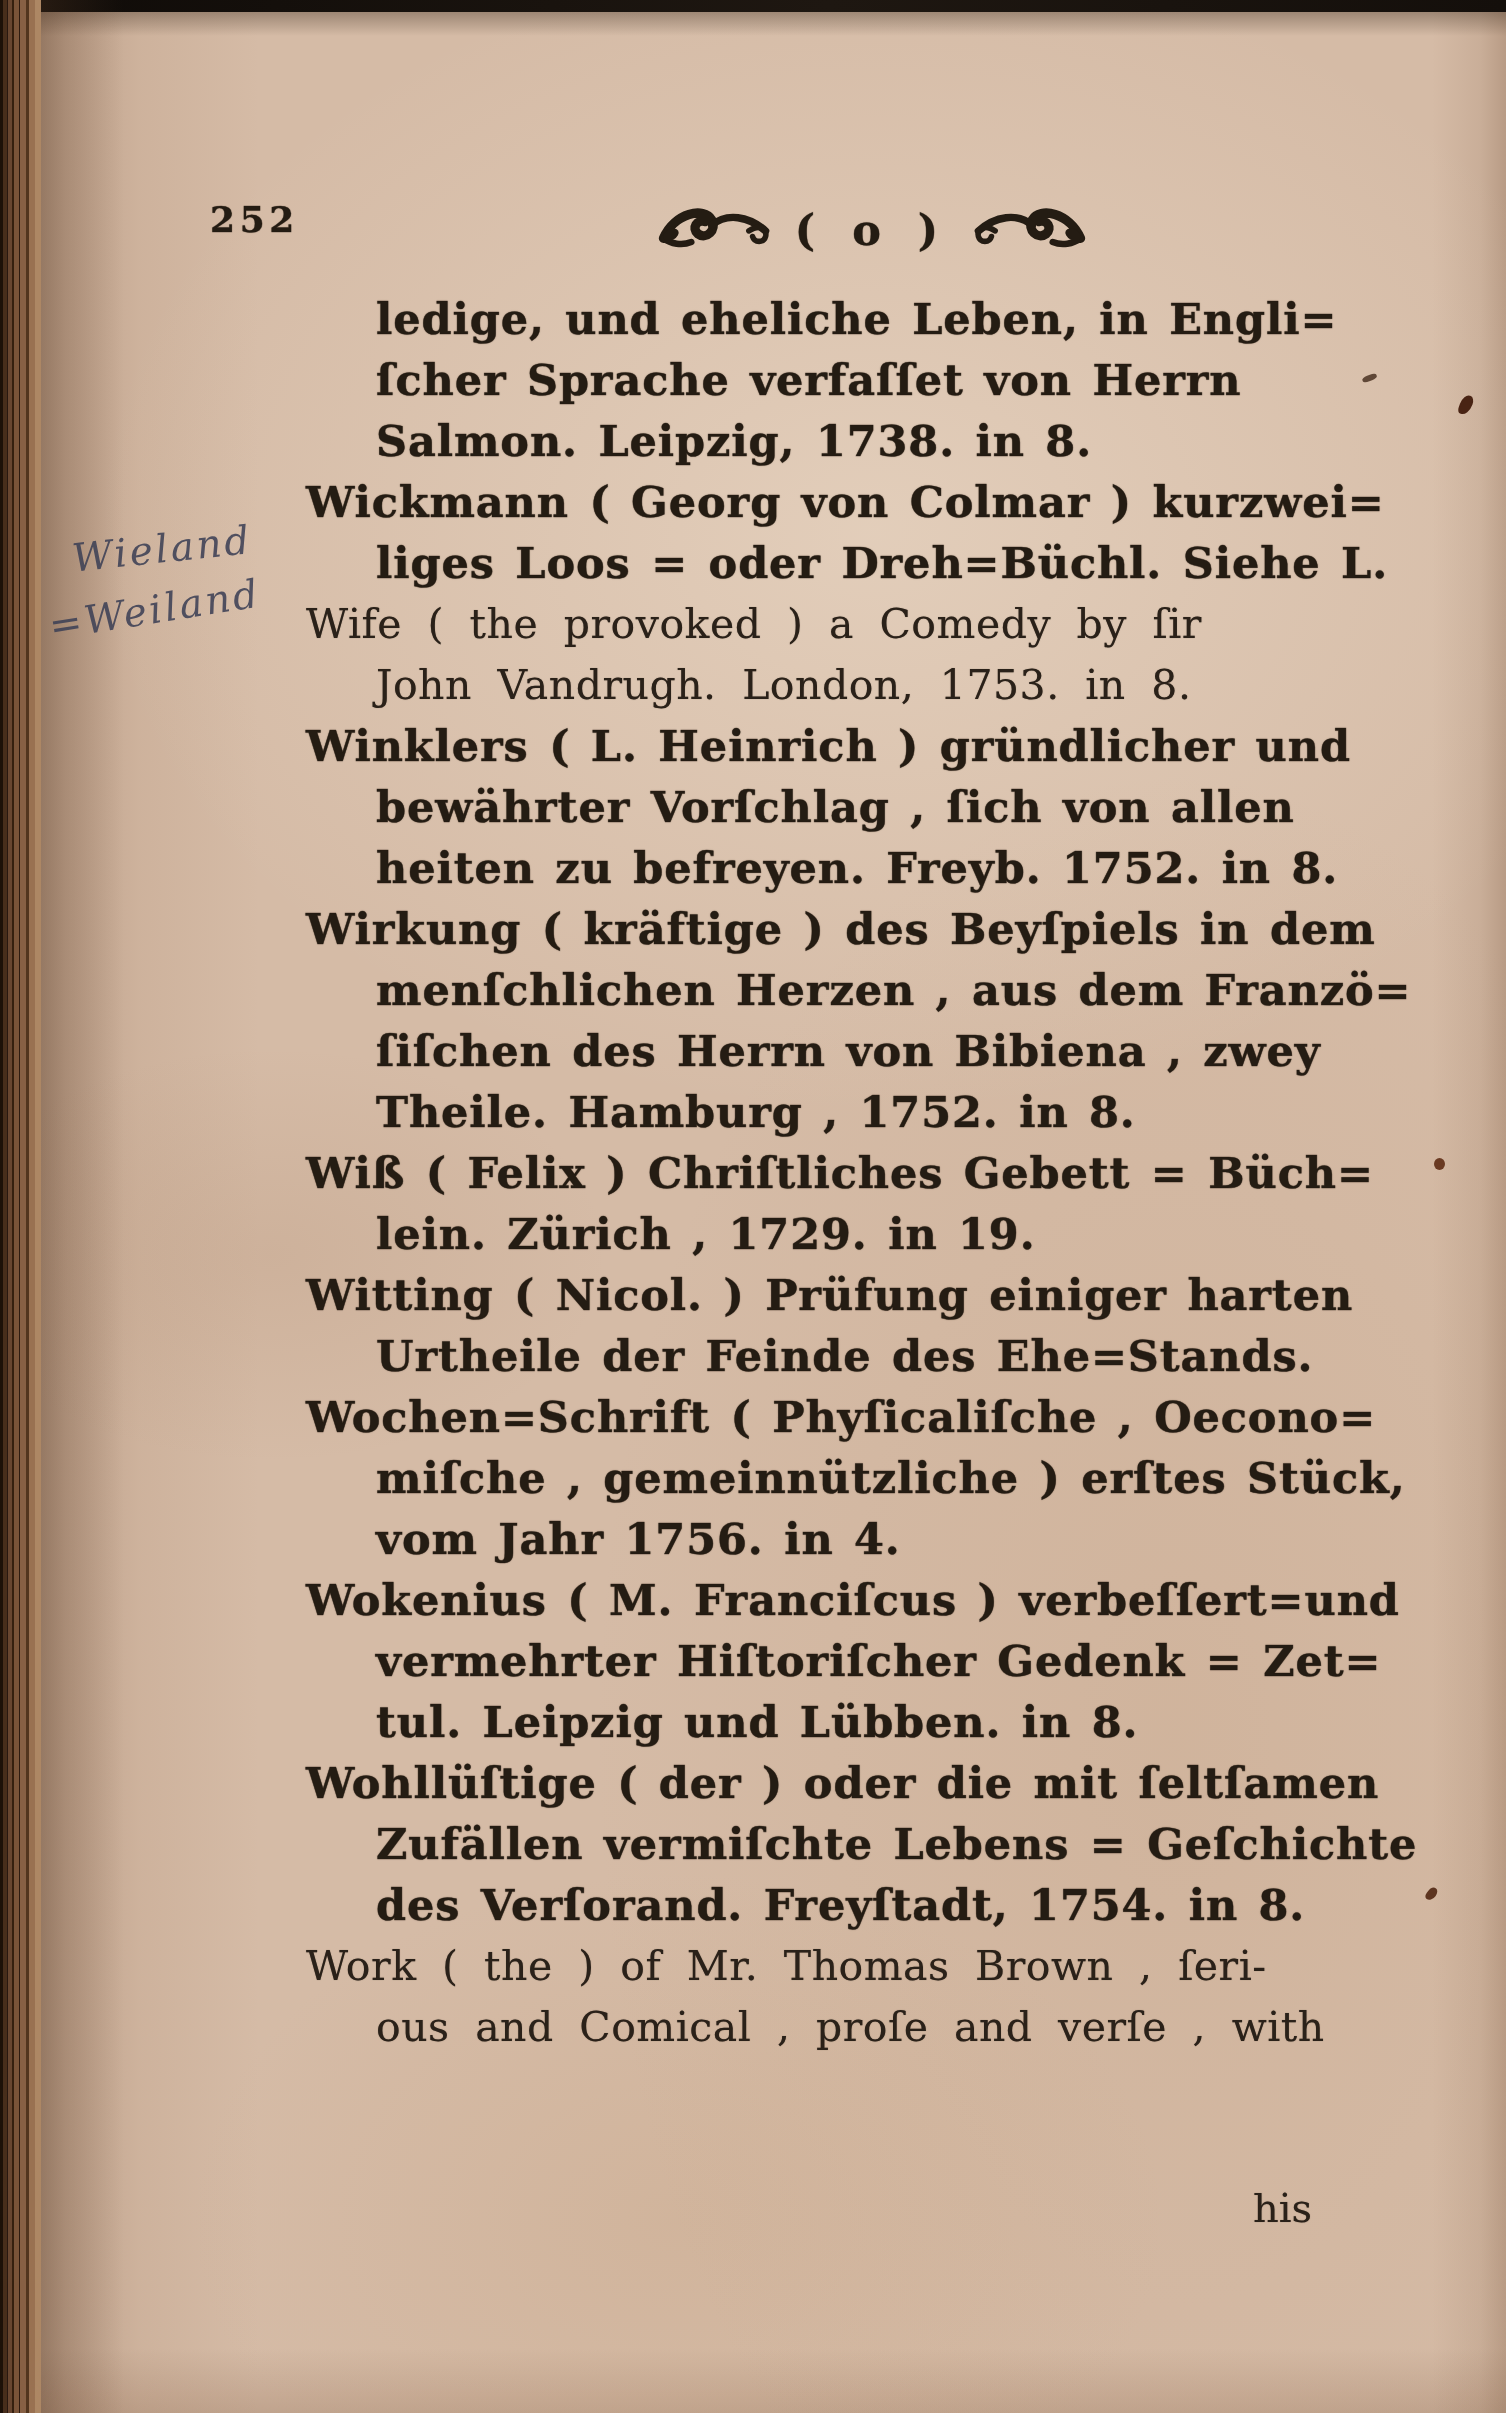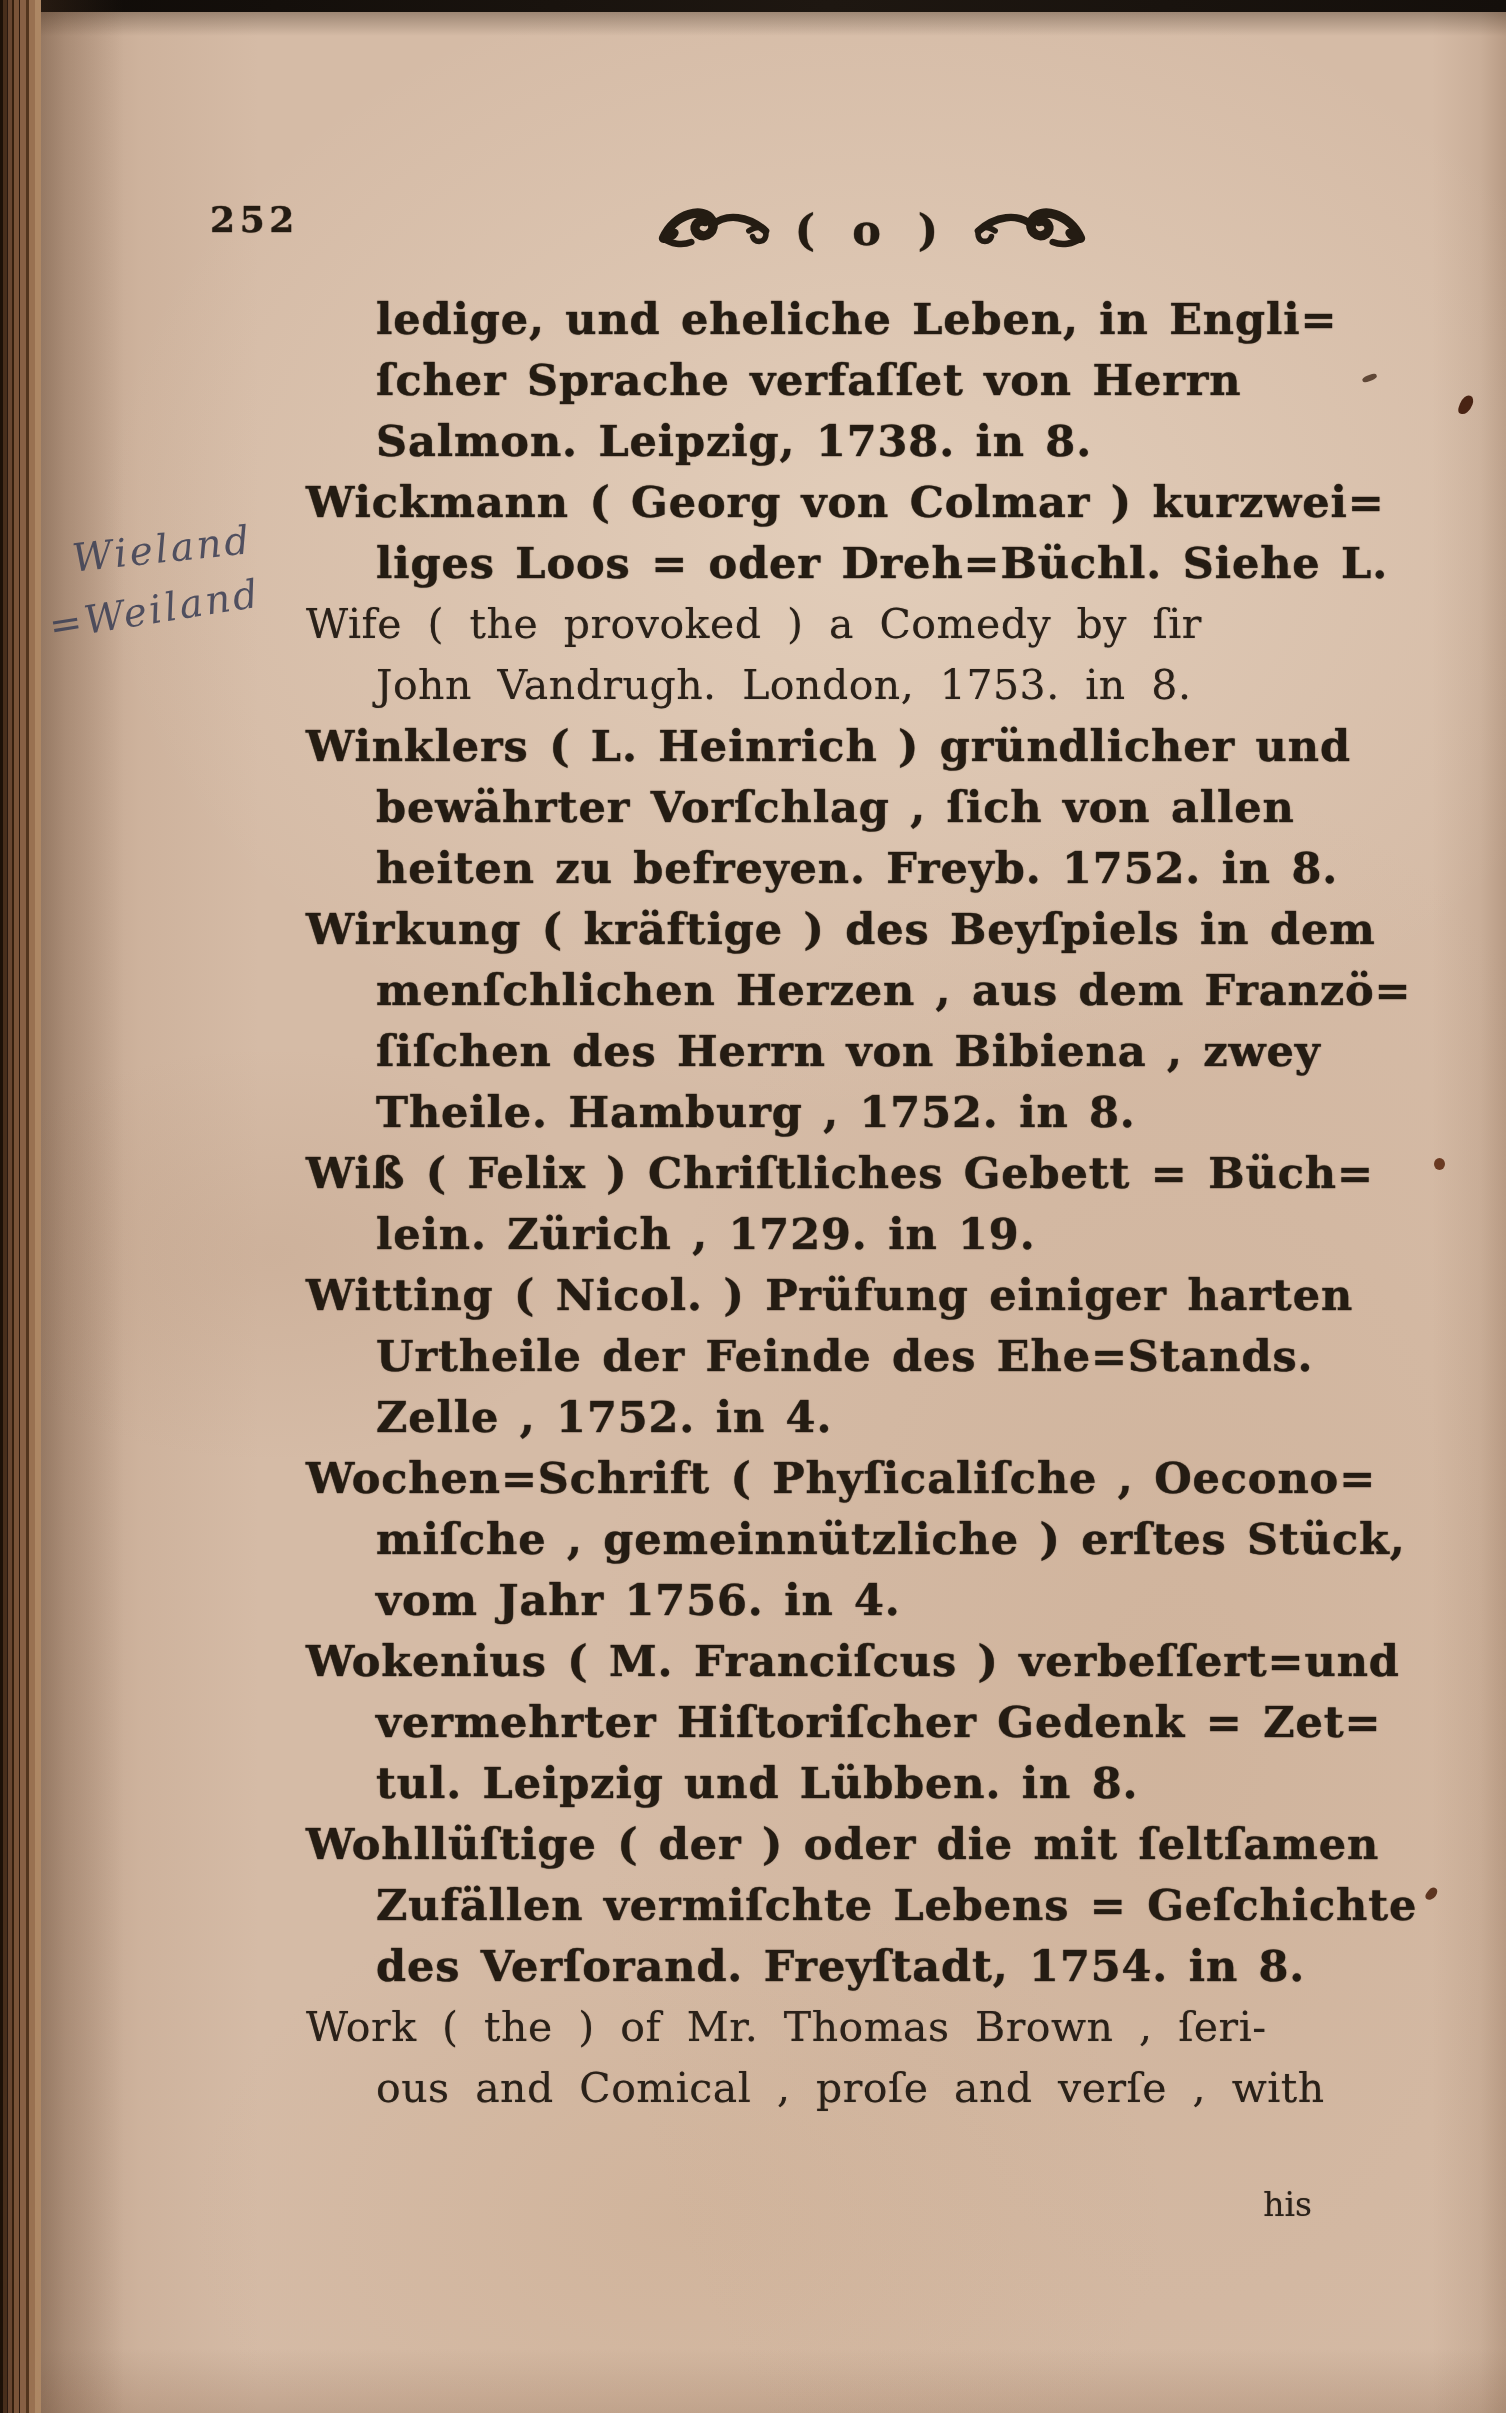--- a/index.html
+++ b/index.html
@@ -46,21 +46,21 @@
 
   .textblock{position:absolute;left:286px;top:289px;width:1106px;}
   .line{height:61px;line-height:61px;white-space:nowrap;color:#241c13;margin-left:20px;}
   .line.indent{padding-left:70px;}
   .line.fraktur{font-weight:bold;font-size:43px;letter-spacing:0.9px;word-spacing:4.6px;
     -webkit-text-stroke:0.6px rgba(36,26,16,.55);text-shadow:0 0 1.3px rgba(40,28,16,.65);}
   .line.roman{font-weight:normal;font-size:41px;letter-spacing:0.5px;word-spacing:12px;
     color:#2a2119;text-shadow:0 0 0.9px rgba(40,28,16,.5);}
 
   .catchword{position:absolute;left:286px;top:2185px;width:1106px;text-align:right;
-    padding-right:80px;box-sizing:border-box;font-size:33px;color:#2a2119;
+    padding-right:80px;box-sizing:border-box;font-size:40px;color:#2a2119;
     word-spacing:11px;text-shadow:0 0 0.9px rgba(40,28,16,.5);}
 
   .speck{position:absolute;}
   .speck1{left:1460px;top:395px;width:12px;height:19.5px;border-radius:60% 40% 70% 30%;
     background:#492414;transform:rotate(20deg);}
   .speck2{left:1434px;top:1158px;width:11px;height:12px;border-radius:50%;background:#6a3a22;}
   .speck3{left:1427px;top:1887px;width:9.3px;height:14px;border-radius:50% 50% 60% 40%;
     background:#5d3520;transform:rotate(38deg);}
   .speck4{left:1362px;top:375px;width:15px;height:5.6px;border-radius:40%;
     background:#41291a;transform:rotate(-22deg);opacity:.8;}
@@ -119,21 +119,20 @@
       <div class="line indent fraktur">bewährter Vorſchlag , ſich von allen</div>
       <div class="line indent fraktur">heiten zu befreyen. Freyb. 1752. in 8.</div>
       <div class="line fraktur">Wirkung ( kräftige ) des Beyſpiels in dem</div>
       <div class="line indent fraktur">menſchlichen Herzen , aus dem Franzö=</div>
       <div class="line indent fraktur">ſiſchen des Herrn von Bibiena , zwey</div>
       <div class="line indent fraktur">Theile.  Hamburg , 1752. in 8.</div>
       <div class="line fraktur">Wiß ( Felix ) Chriſtliches Gebett = Büch=</div>
       <div class="line indent fraktur">lein.  Zürich , 1729. in 19.</div>
       <div class="line fraktur">Witting ( Nicol. ) Prüfung einiger harten</div>
       <div class="line indent fraktur">Urtheile der Feinde des Ehe=Stands.</div>
-      <div class="line indent fraktur">Zelle , 1752. in 4.</div>
       <div class="line fraktur">Wochen=Schrift ( Phyſicaliſche , Oecono=</div>
       <div class="line indent fraktur">miſche , gemeinnützliche ) erſtes Stück,</div>
       <div class="line indent fraktur">vom Jahr 1756. in 4.</div>
       <div class="line fraktur">Wokenius ( M. Franciſcus ) verbeſſert=und</div>
       <div class="line indent fraktur">vermehrter Hiſtoriſcher Gedenk = Zet=</div>
       <div class="line indent fraktur">tul. Leipzig und Lübben. in 8.</div>
       <div class="line fraktur">Wohllüſtige ( der ) oder die mit ſeltſamen</div>
       <div class="line indent fraktur">Zufällen vermiſchte Lebens = Geſchichte</div>
       <div class="line indent fraktur">des Verſorand. Freyſtadt, 1754. in 8.</div>
       <div class="line roman">Work ( the ) of Mr. Thomas Brown , ſeri-</div>

